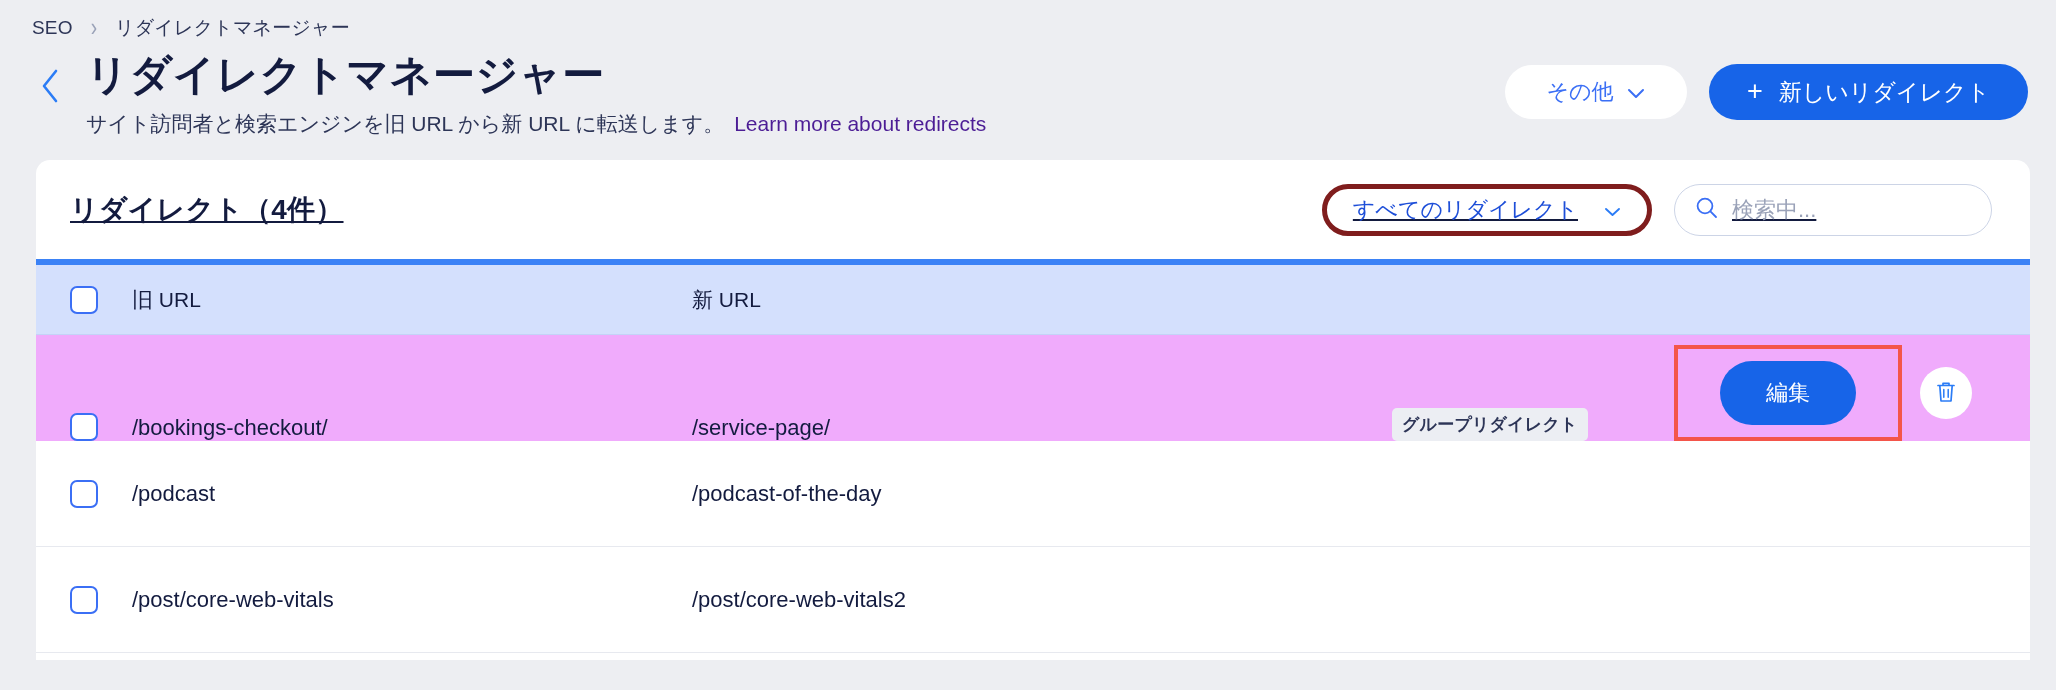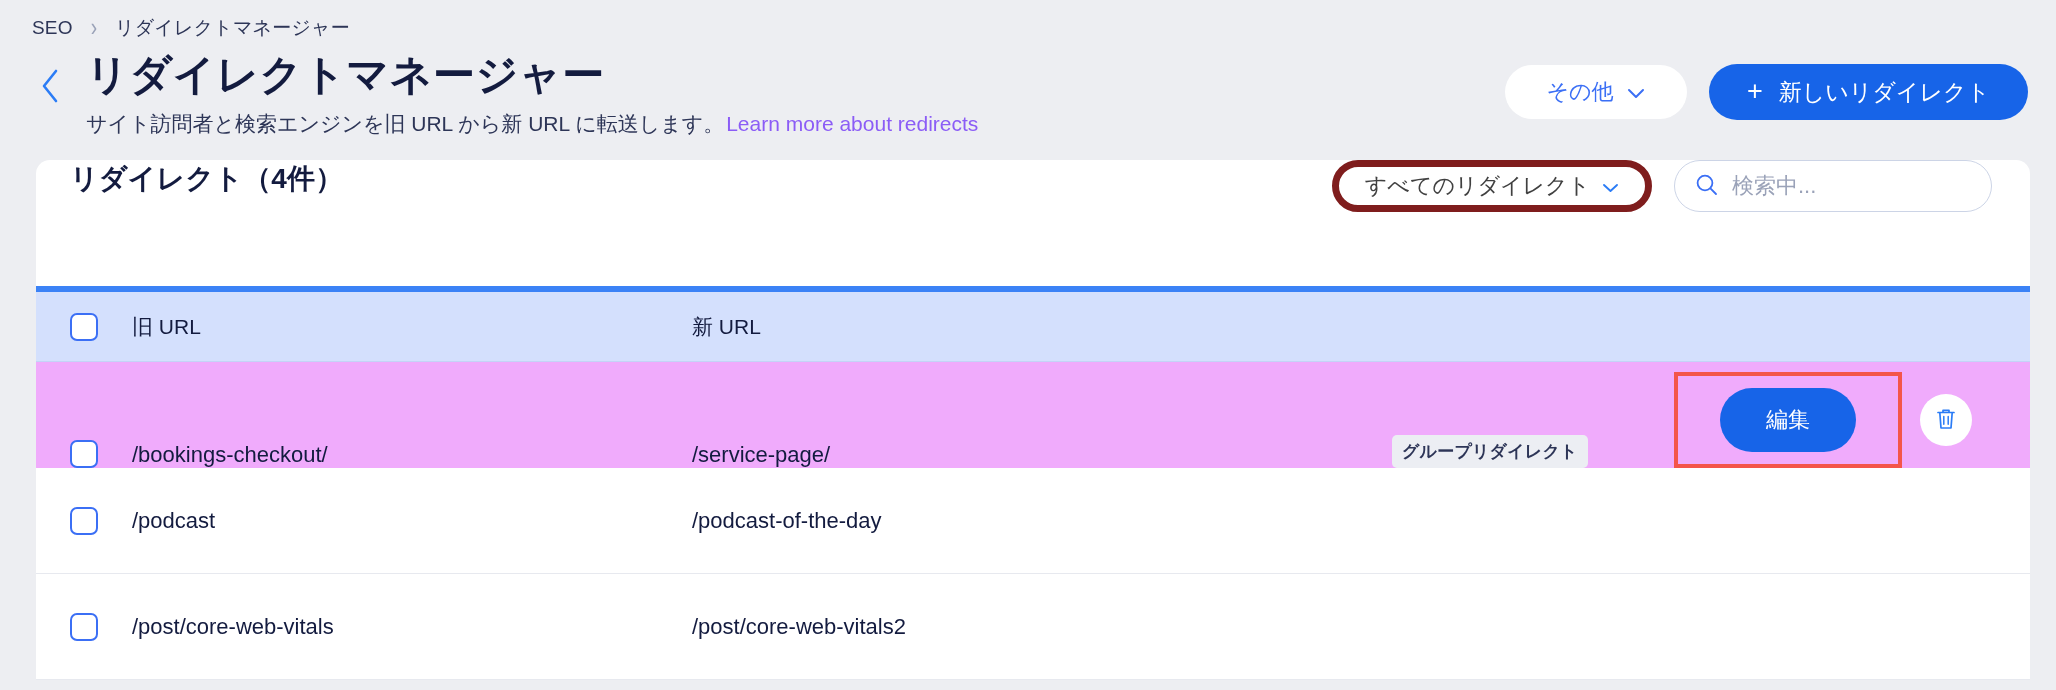--- a/index.html
+++ b/index.html
@@ -68,23 +68,23 @@
     white-space: nowrap;
   }
   .page-sub {
     margin-top: 9px;
     font-size: 21px;
     line-height: 1.4;
     color: #2d3557;
     white-space: nowrap;
   }
   .page-sub .lm-link {
-    color: #8b5cf6;
+    color: #4c1d95;
     text-decoration: none;
-    margin-left: 2px;
+    margin-left: 10px;
   }
 
   .header-actions {
     display: flex;
     align-items: center;
     gap: 22px;
     flex: none;
     padding-top: 14px;
   }
 
@@ -133,45 +133,46 @@
   .card {
     margin: 4px 26px 0 36px;
     background: #ffffff;
     border-radius: 14px 14px 0 0;
     overflow: hidden;
     min-height: 500px;
   }
 
   .card-head {
     display: flex;
-    align-items: flex-start;
-    height: 126px;
+    align-items: center;
+    height: 99px;
     padding: 0 38px 0 34px;
+    text-decoration: underline;
   }
   .card-title {
     font-size: 28px;
     font-weight: 700;
     color: #131b3f;
     letter-spacing: .2px;
     white-space: nowrap;
   }
   .card-head-spacer { flex: 1 1 auto; }
 
   .filter-select {
     display: inline-flex;
     align-items: center;
     justify-content: center;
-    gap: 12px;
+    gap: 26px;
     height: 52px;
     padding: 0 26px;
-    border: 7px solid #7f1d1d;
+    border: 5px solid #7f1d1d;
     border-radius: 999px;
     background: #fff;
     font-size: 22px;
-    color: #404040;
+    color: #1d4ed8;
     font-family: inherit;
     cursor: pointer;
     white-space: nowrap;
   }
 
   .search-box {
     display: inline-flex;
     align-items: center;
     gap: 14px;
     height: 52px;

